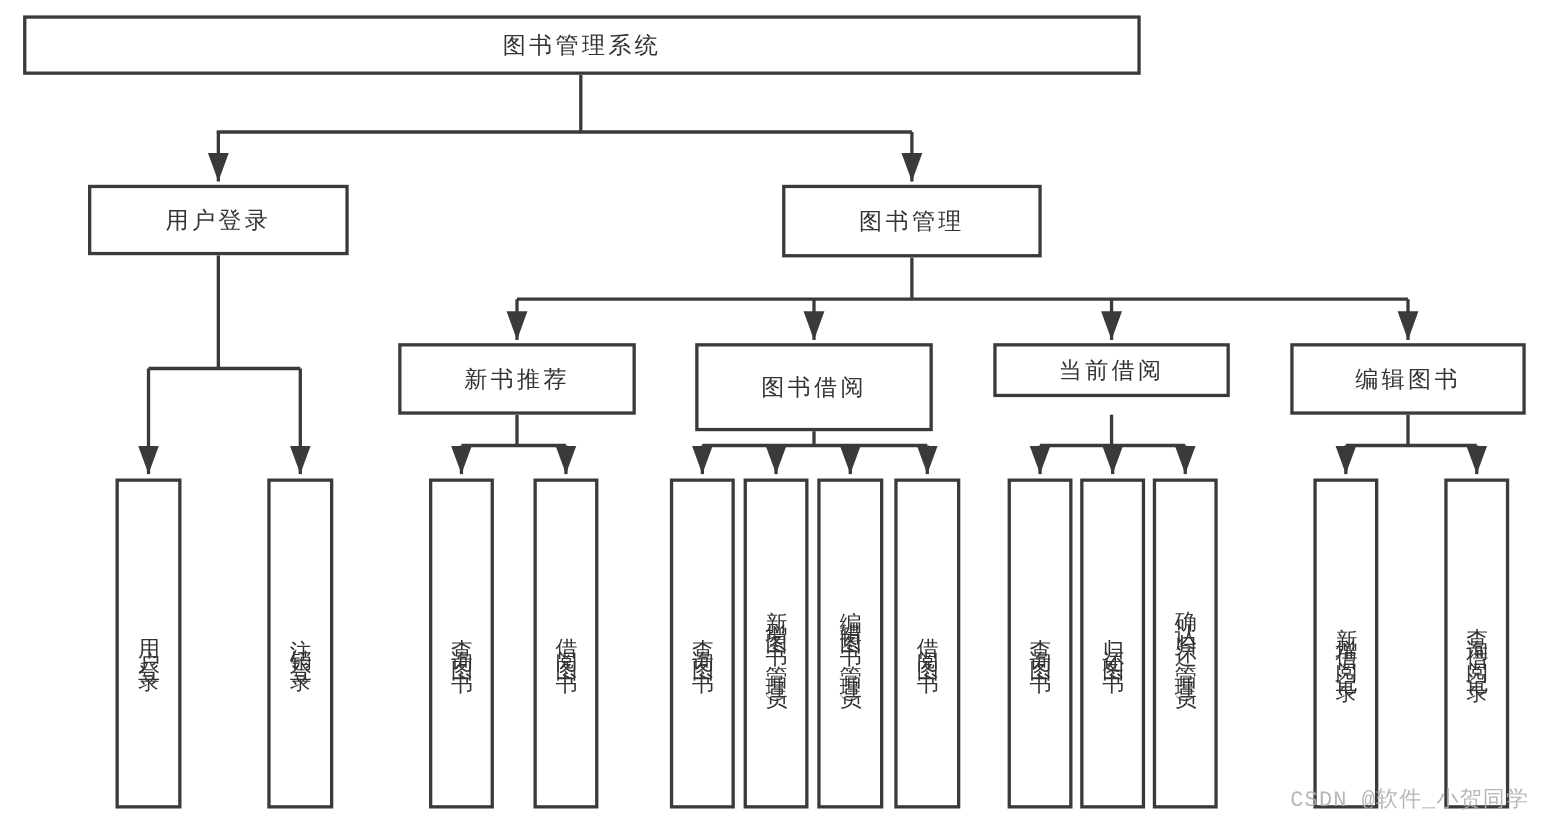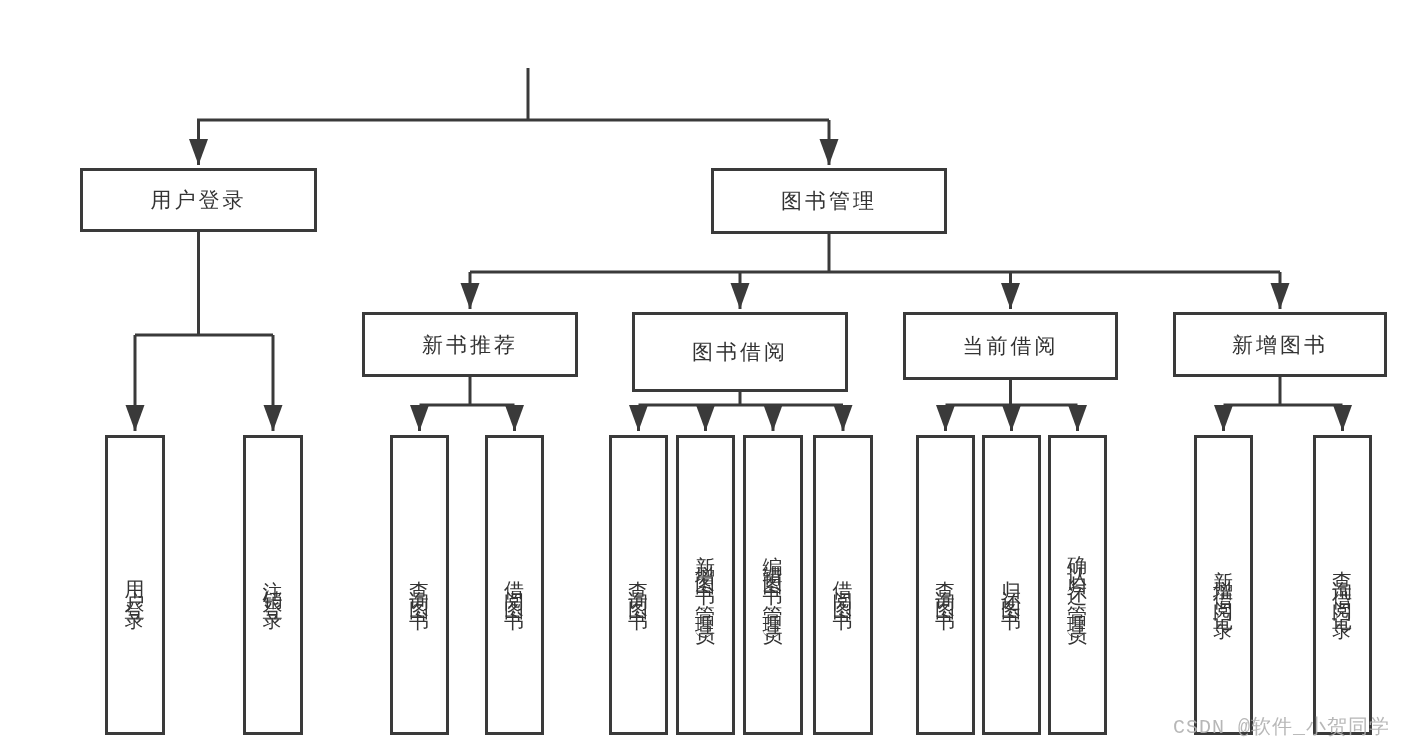--- a/index.html
+++ b/index.html
@@ -99,39 +99,42 @@
       <path d="M1011.5,405 V431" marker-end="url(#arrow)"></path>
       <path d="M1077.5,405 V431" marker-end="url(#arrow)"></path>
 
       <path d="M1280,377 V405"></path>
       <path d="M1223.5,405 H1342.5"></path>
       <path d="M1223.5,405 V431" marker-end="url(#arrow)"></path>
       <path d="M1342.5,405 V431" marker-end="url(#arrow)"></path>
     </g>
   </svg>
 
+  <div class="node h" style="left:21px; top:14px; width:1016px; height:54px;">
+    <span class="lbl">图书管理系统</span>
+  </div>
 
   <div class="node h" style="left:80px; top:168px; width:237px; height:64px;">
     <span class="lbl">用户登录</span>
   </div>
   <div class="node h" style="left:711px; top:168px; width:236px; height:66px;text-align:right;">
     <span class="lbl">图书管理</span>
   </div>
 
   <div class="node h" style="left:362px; top:312px; width:216px; height:65px;">
     <span class="lbl">新书推荐</span>
   </div>
   <div class="node h" style="left:632px; top:312px; width:216px; height:80px;">
     <span class="lbl">图书借阅</span>
   </div>
-  <div class="node h" style="left:903px; top:312px; width:215px; height:68px;">
+  <div class="node h" style="left:903px; top:312px; width:215px; height:49px;">
     <span class="lbl">当前借阅</span>
   </div>
   <div class="node h" style="left:1173px; top:312px; width:214px; height:65px;">
-    <span class="lbl">新增图书</span>
+    <span class="lbl">编辑图书</span>
   </div>
 
   <div class="node v" style="left:105px; top:435px; width:60px; height:300px;">
     <span class="lbl">用户登录</span>
   </div>
   <div class="node v" style="left:243px; top:435px; width:60px; height:300px;">
     <span class="lbl">注销登录</span>
   </div>
 
   <div class="node v" style="left:390px; top:435px; width:59px; height:300px;">

